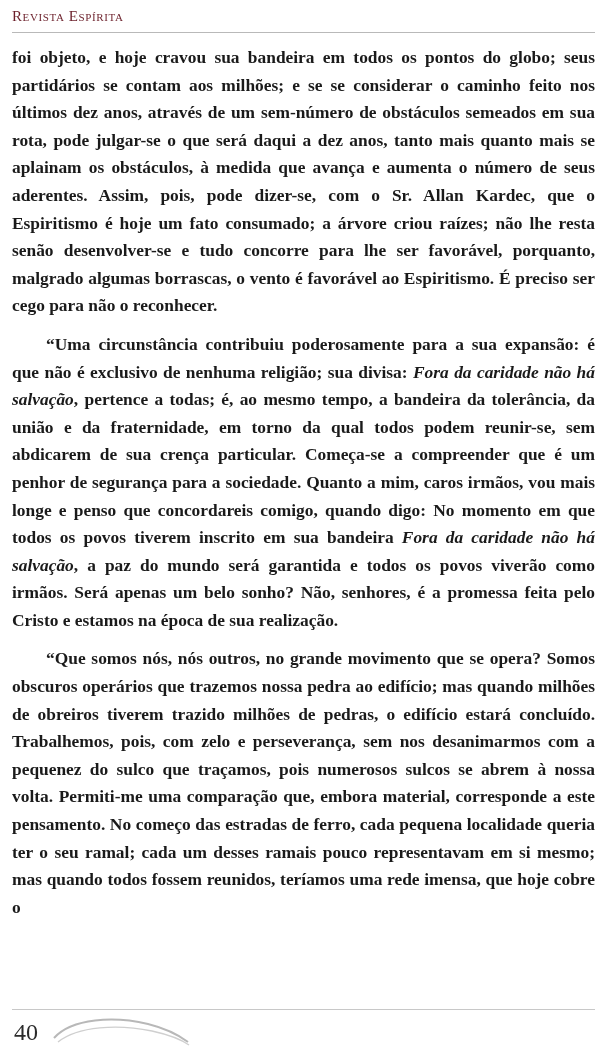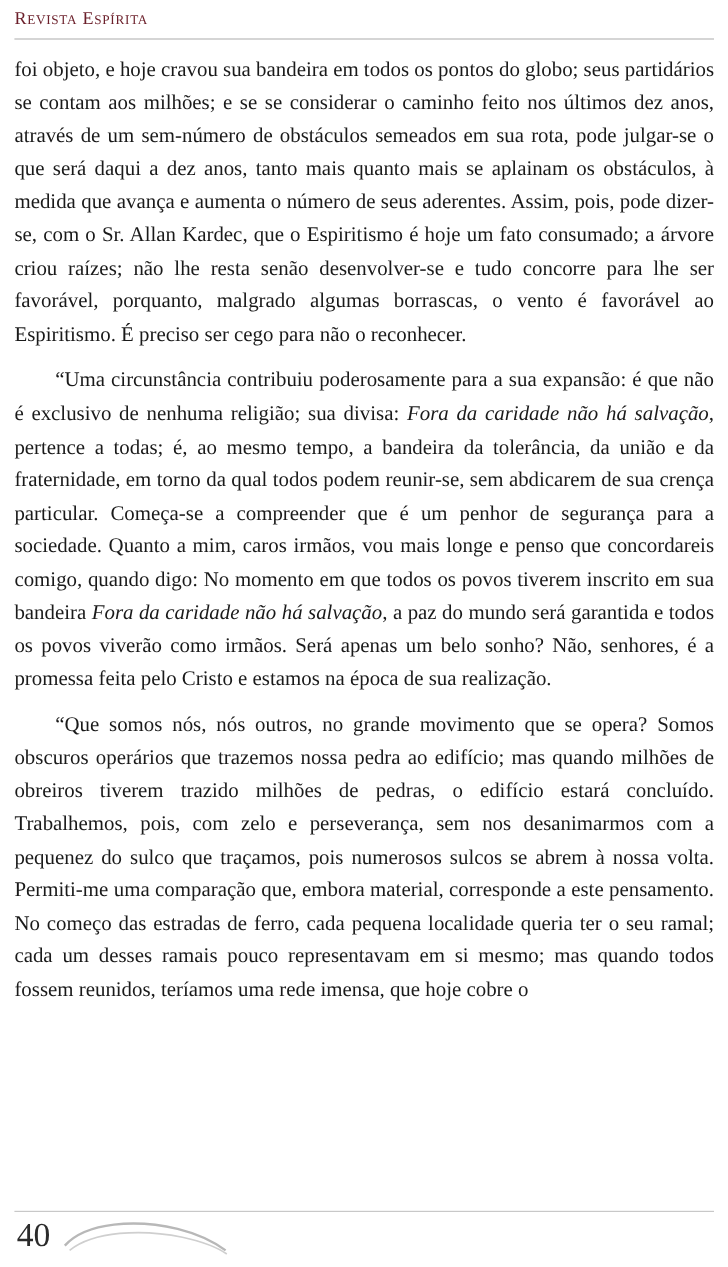--- a/index.html
+++ b/index.html
@@ -45,20 +45,21 @@
   .body-text {
     position: absolute;
     top: 44px;
     left: 12px;
     width: 583px;
     font-size: 17.4px;
     line-height: 27.6px;
     text-align: justify;
     text-justify: inter-word;
     color: #1a1a1a;
+    font-weight: bold;
   }
   .body-text p {
     margin: 0 0 0 0;
   }
   .body-text p.indent {
     text-indent: 34px;
     margin-top: 11px;
   }
   .body-text i {
     font-style: italic;
@@ -75,21 +76,21 @@
     left: 12px;
     bottom: 46px;
     width: 583px;
     height: 1px;
     background: #c8c8c8;
   }
   .page-number {
     position: absolute;
     left: 14px;
     bottom: 10px;
-    font-size: 28px;
+    font-size: 24px;
     color: #2b2b2b;
     font-family: "Liberation Serif", serif;
   }
   .flourish {
     position: absolute;
     left: 52px;
     bottom: 8px;
     width: 140px;
     height: 34px;
     pointer-events: none;

